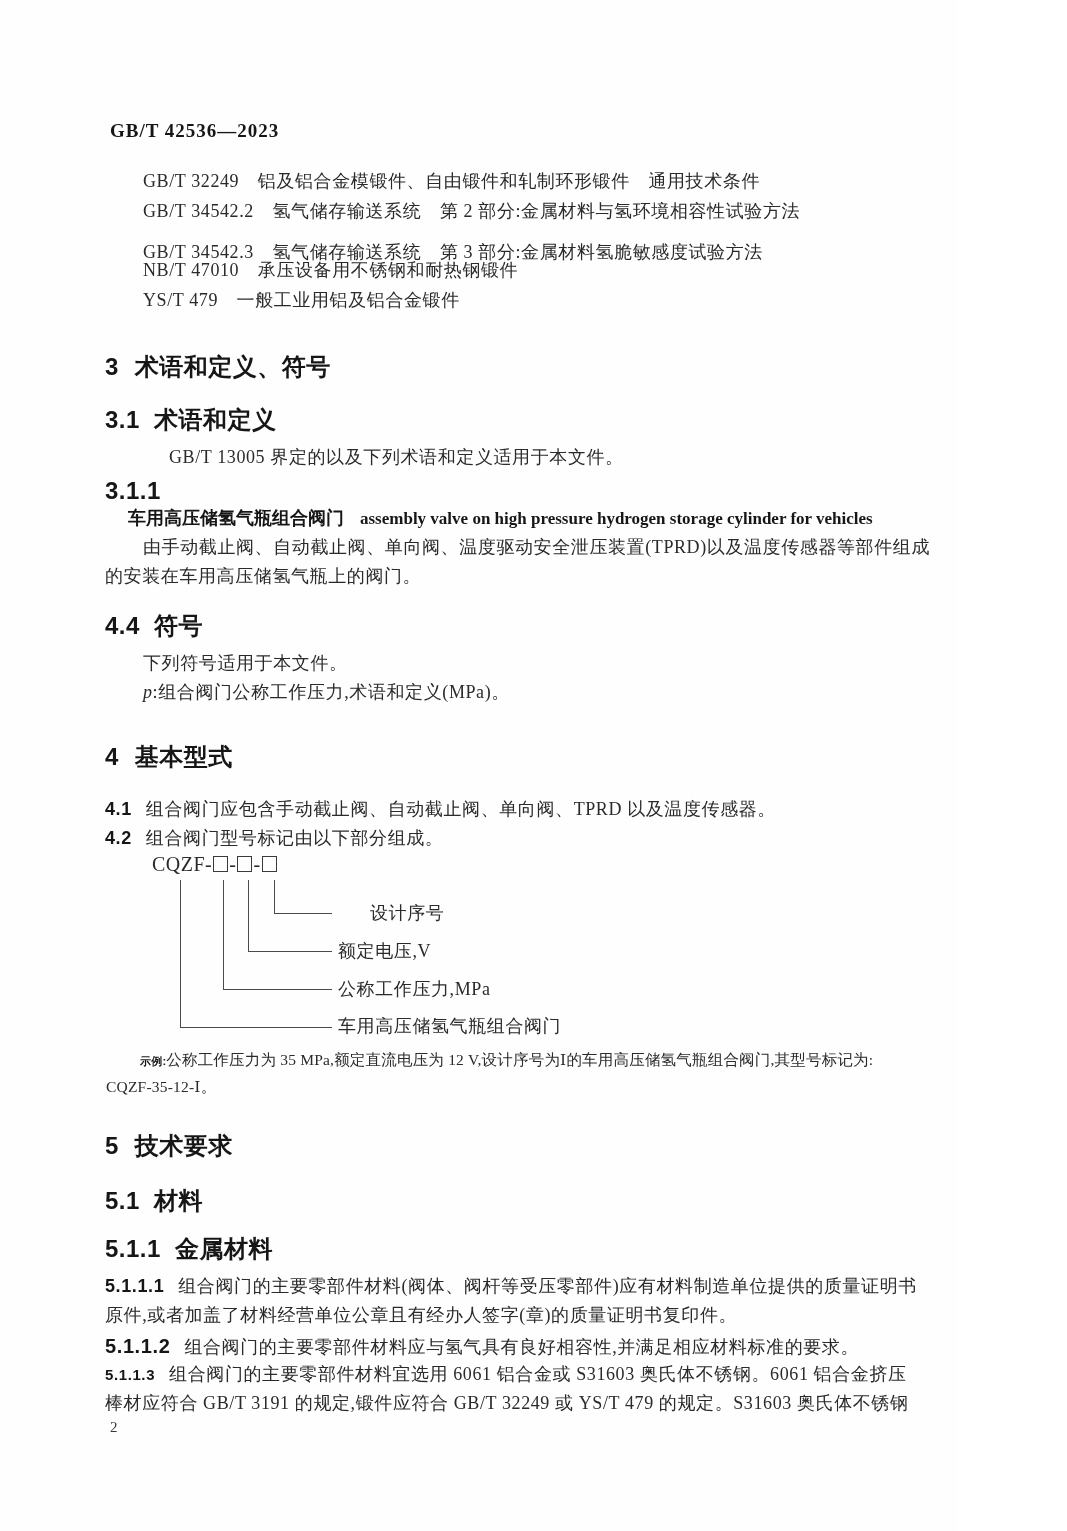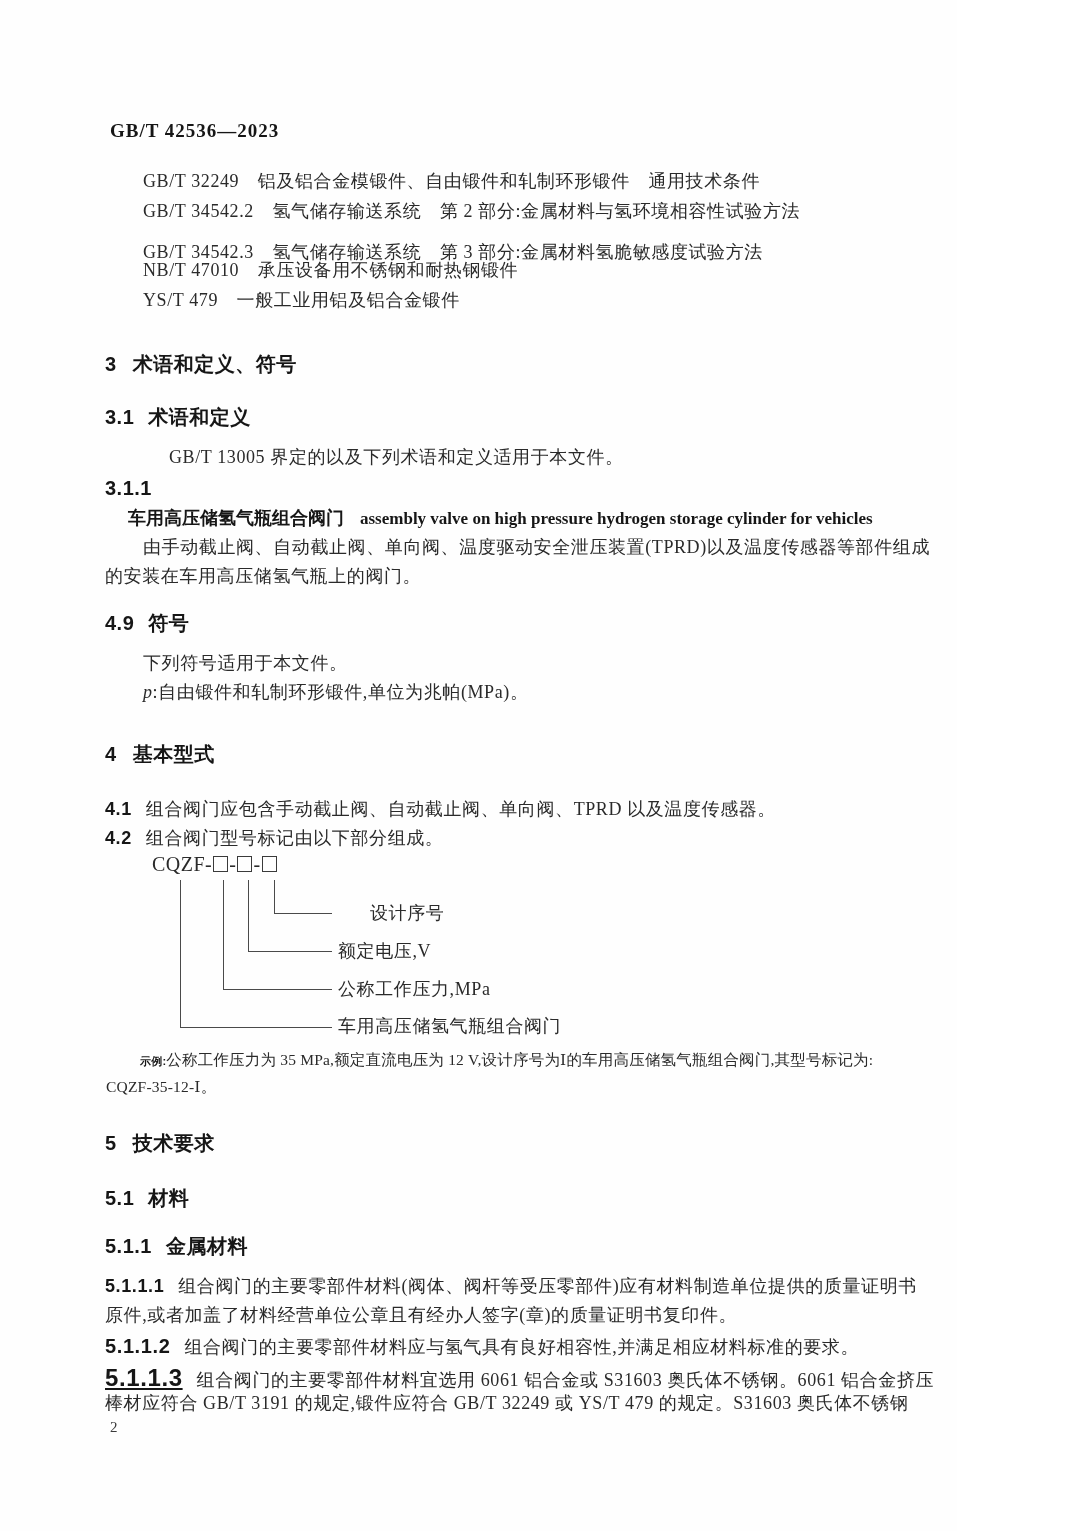--- a/index.html
+++ b/index.html
@@ -7,21 +7,21 @@
     position:relative;width:957px;height:1531px;background:#fefefe;
     font-family:"Liberation Serif","DejaVu Serif",serif;color:#2a2a2a;overflow:hidden;
   }
   .line{position:absolute;white-space:nowrap;}
   .body{font-size:18px;letter-spacing:0.6px;line-height:1.2;}
   .hei{font-family:"Liberation Sans","DejaVu Sans",sans-serif;font-weight:bold;color:#161616;}
   .serifbold{font-weight:bold;color:#161616;}
   .secnum{display:inline-block;margin-right:16px;}
   .subnum{display:inline-block;margin-right:14px;}
   .docheader{font-size:19px;letter-spacing:1px;}
-  .heading{font-size:20px;letter-spacing:0.5px;}
+  .heading{font-size:24px;letter-spacing:0.5px;}
   .example{font-size:15.5px;letter-spacing:0.2px;}
   .vline{position:absolute;width:1px;background:#4a4a4a;}
   .hline{position:absolute;height:1px;background:#4a4a4a;}
   .mbox{display:inline-block;width:13px;height:14px;border:1.5px solid #3a3a3a;
         vertical-align:-1px;margin:0 1px;background:transparent;}
   .code{font-size:20px;letter-spacing:0.5px;}
   .pagenum{font-size:15px;color:#3a3a3a;}
   .ital{font-style:italic;}
 </style>
 </head>
@@ -45,25 +45,25 @@
   </div>
   <div class="line body" style="left:143px;top:447px;margin-left:26px;">GB/T 13005 界定的以及下列术语和定义适用于本文件。</div>
   <div class="line heading hei" style="left:105px;top:477px;">3.1.1</div>
   <div class="line" style="left:128px;top:506px;">
     <span class="hei" style="font-size:18px;margin-right:16px;">车用高压储氢气瓶组合阀门</span><span class="serifbold" style="font-size:17px;">assembly valve on high pressure hydrogen storage cylinder for vehicles</span>
   </div>
   <div class="line body" style="left:105px;top:566px;">的安装在车用高压储氢气瓶上的阀门。</div>
   <div class="line body" style="left:143px;top:537px;">由手动截止阀、自动截止阀、单向阀、温度驱动安全泄压装置(TPRD)以及温度传感器等部件组成</div>
 
   <div class="line heading hei" style="left:105px;top:610px;">
-    <span class="subnum">4.9</span><span>符号</span>
+    <span class="subnum">4.4</span><span>符号</span>
   </div>
   <div class="line body" style="left:143px;top:653px;">下列符号适用于本文件。</div>
   <div class="line body" style="left:143px;top:682px;">
-    <span class="ital">p</span><span>:自由锻件和轧制环形锻件,单位为兆帕(MPa)。</span>
+    <span class="ital">p</span><span>:组合阀门公称工作压力,术语和定义(MPa)。</span>
   </div>
 
   <div class="line heading hei" style="left:105px;top:741px;">
     <span class="secnum">4</span><span>基本型式</span>
   </div>
   <div class="line body" style="left:105px;top:799px;">
     <span class="hei subnum" style="font-size:18px;">4.1</span><span>组合阀门应包含手动截止阀、自动截止阀、单向阀、TPRD 以及温度传感器。</span>
   </div>
   <div class="line body" style="left:105px;top:828px;">
     <span class="hei subnum" style="font-size:18px;">4.2</span><span>组合阀门型号标记由以下部分组成。</span>
@@ -105,19 +105,19 @@
   <div class="line body" style="left:105px;top:1276px;">
     <span class="hei subnum" style="font-size:18px;">5.1.1.1</span><span>组合阀门的主要零部件材料(阀体、阀杆等受压零部件)应有材料制造单位提供的质量证明书</span>
   </div>
   <div class="line body" style="left:105px;top:1305px;">原件,或者加盖了材料经营单位公章且有经办人签字(章)的质量证明书复印件。</div>
 
   <div class="line body" style="left:105px;top:1334px;">
     <span class="hei subnum" style="font-size:20px;">5.1.1.2</span><span>组合阀门的主要零部件材料应与氢气具有良好相容性,并满足相应材料标准的要求。</span>
   </div>
 
   <div class="line body" style="left:105px;top:1364px;">
-    <span class="hei subnum" style="font-size:24px;text-decoration:underline;">5.1.1.3</span><span>组合阀门的主要零部件材料宜选用 6061 铝合金或 S31603 奥氏体不锈钢。6061 铝合金挤压</span>
+    <span class="hei subnum" style="font-size:15px;">5.1.1.3</span><span>组合阀门的主要零部件材料宜选用 6061 铝合金或 S31603 奥氏体不锈钢。6061 铝合金挤压</span>
   </div>
   <div class="line body" style="left:105px;top:1393px;">棒材应符合 GB/T 3191 的规定,锻件应符合 GB/T 32249 或 YS/T 479 的规定。S31603 奥氏体不锈钢</div>
 
   <div class="line pagenum" style="left:110px;top:1419px;">2</div>
 
 </div>
 
 </body></html>

